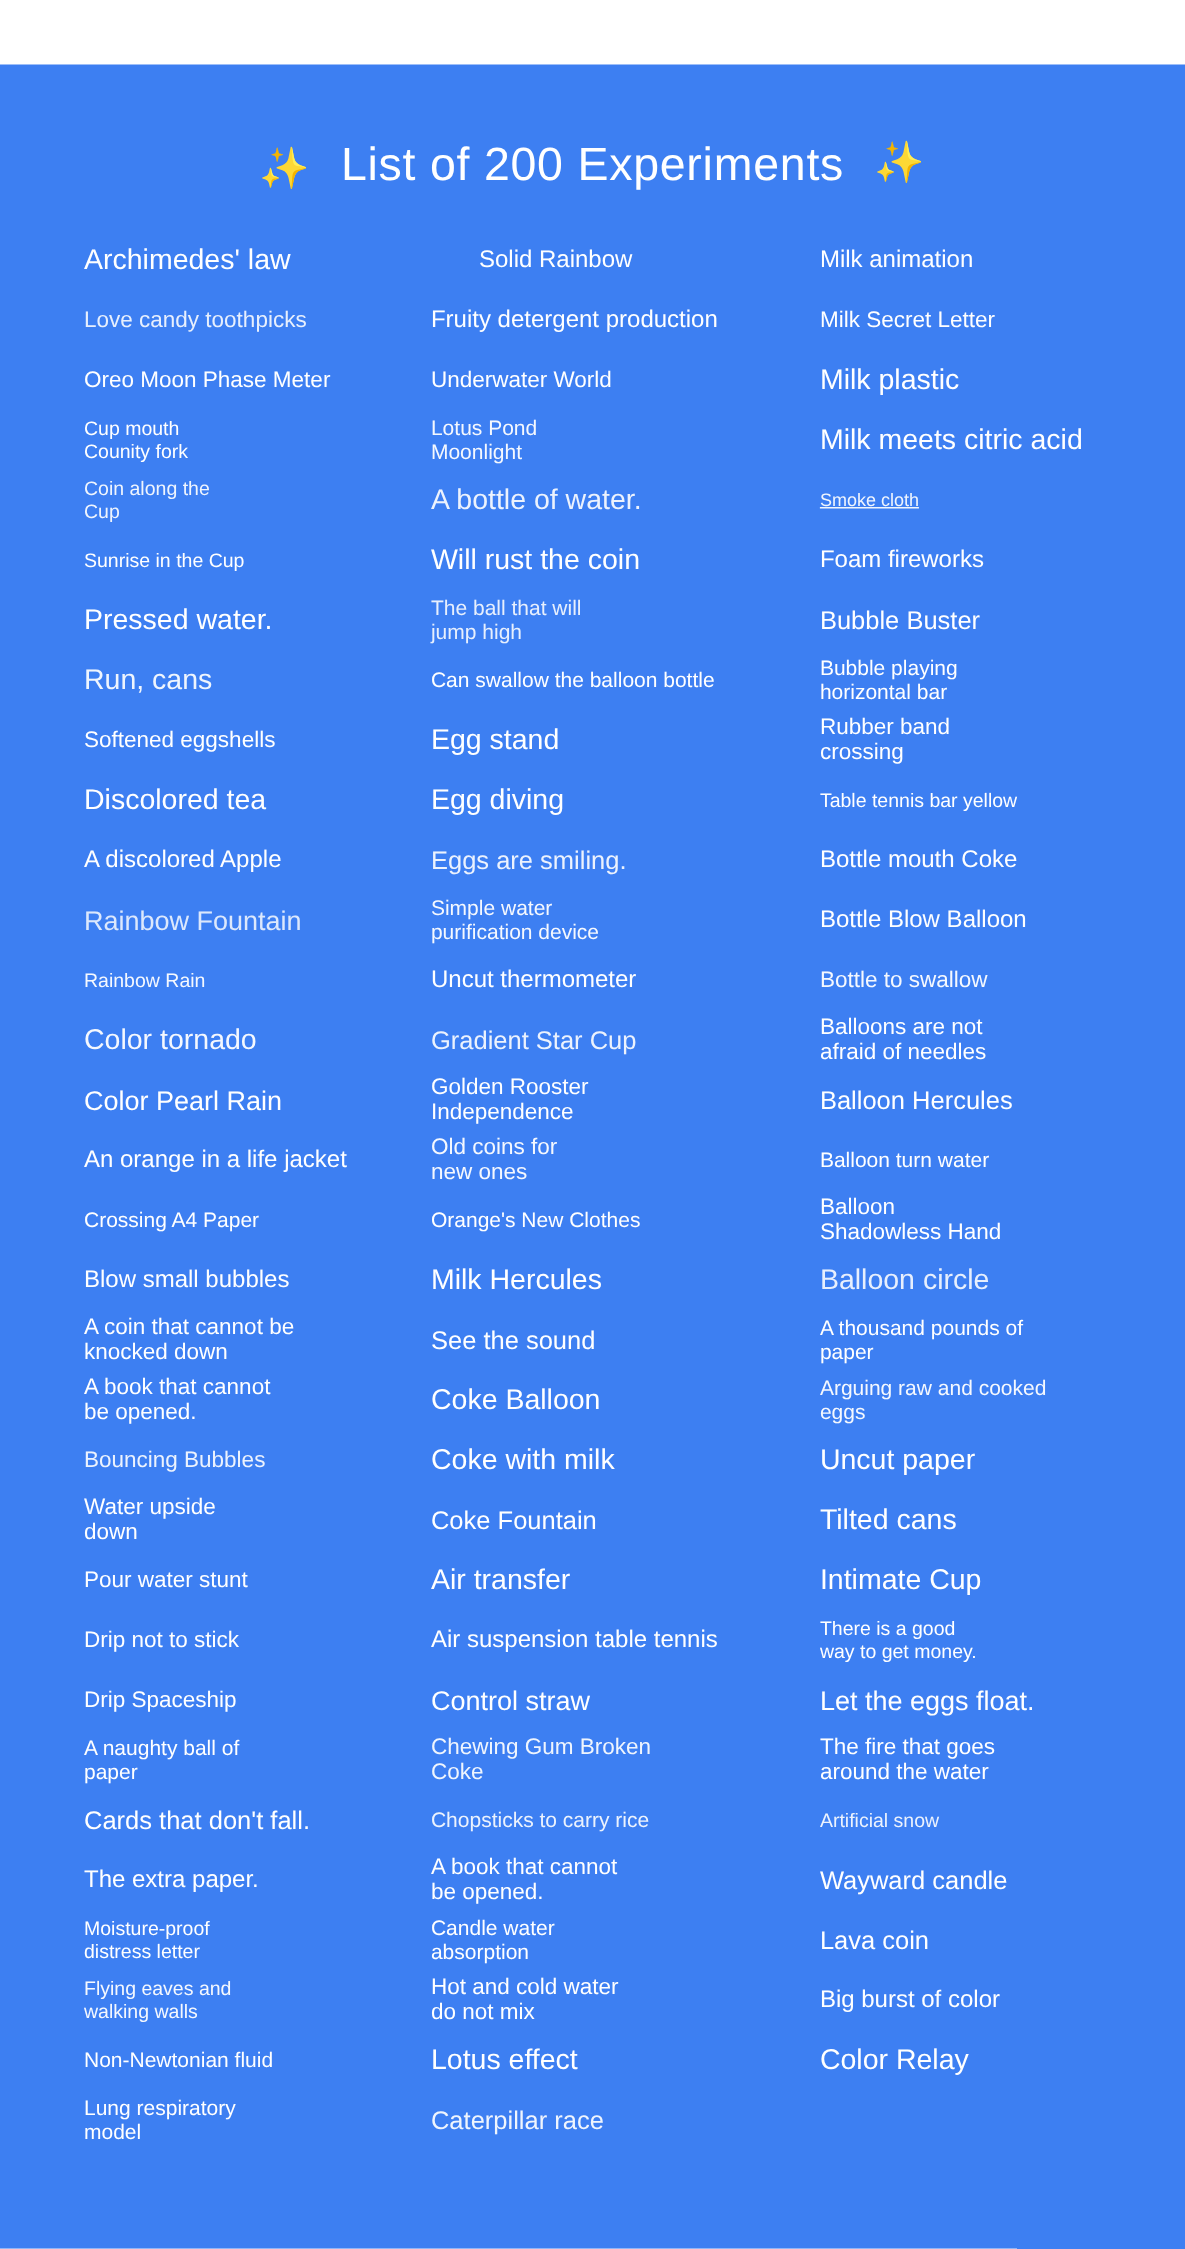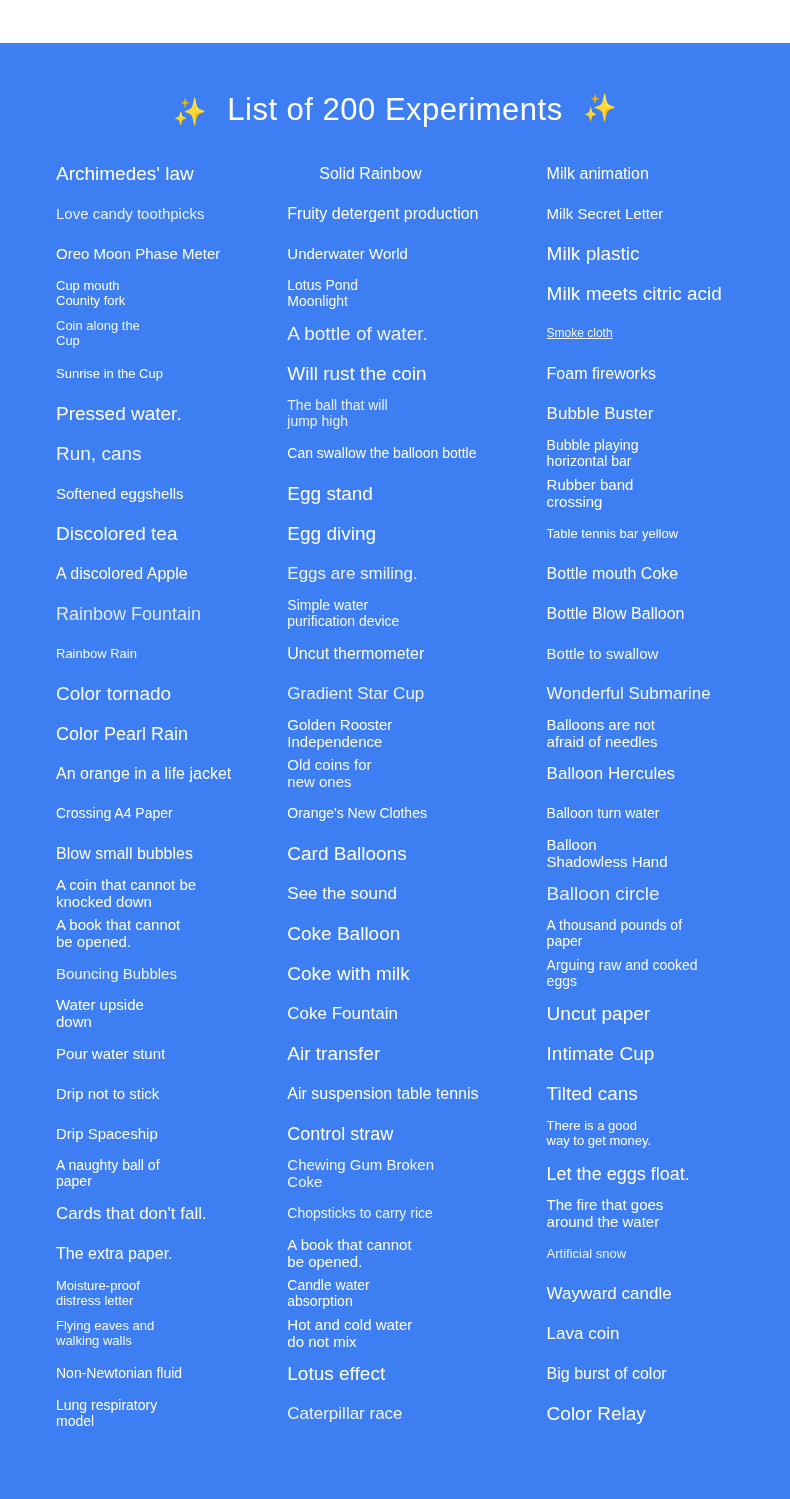--- a/index.html
+++ b/index.html
@@ -152,21 +152,21 @@
           <div class="item" style="height: 40px;"><span style="font-size: 17px; opacity: 0.9;">Eggs are smiling.</span></div>
           <div class="item" style="height: 40px;"><span style="font-size: 14px; opacity: 0.95;">Simple water
 purification device</span></div>
           <div class="item" style="height: 40px;"><span style="font-size: 16px; opacity: 1;">Uncut thermometer</span></div>
           <div class="item" style="height: 40px;"><span style="font-size: 17px; opacity: 0.9;">Gradient Star Cup</span></div>
           <div class="item" style="height: 40px;"><span style="font-size: 15px; opacity: 1;">Golden Rooster
 Independence</span></div>
           <div class="item" style="height: 40px;"><span style="font-size: 15px; opacity: 0.95;">Old coins for
 new ones</span></div>
           <div class="item" style="height: 40px;"><span style="font-size: 14px; opacity: 1;">Orange's New Clothes</span></div>
-          <div class="item" style="height: 40px;"><span style="font-size: 19px; opacity: 1;">Card Balloons</span></div>
+          <div class="item" style="height: 40px;"><span style="font-size: 19px; opacity: 1;">Milk Hercules</span></div>
           <div class="item" style="height: 40px;"><span style="font-size: 17px; opacity: 1;">See the sound</span></div>
           <div class="item" style="height: 40px;"><span style="font-size: 19px; opacity: 1;">Coke Balloon</span></div>
           <div class="item" style="height: 40px;"><span style="font-size: 19px; opacity: 1;">Coke with milk</span></div>
           <div class="item" style="height: 40px;"><span style="font-size: 17px; opacity: 1;">Coke Fountain</span></div>
           <div class="item" style="height: 40px;"><span style="font-size: 19px; opacity: 1;">Air transfer</span></div>
           <div class="item" style="height: 40px;"><span style="font-size: 16px; opacity: 1;">Air suspension table tennis</span></div>
           <div class="item" style="height: 40px;"><span style="font-size: 18px; opacity: 1;">Control straw</span></div>
           <div class="item" style="height: 40px;"><span style="font-size: 15px; opacity: 0.92;">Chewing Gum Broken
 Coke</span></div>
           <div class="item" style="height: 40px;"><span style="font-size: 14px; opacity: 0.9;">Chopsticks to carry rice</span></div>
@@ -188,35 +188,34 @@
           <div class="item" style="height: 40px;"><span style="font-size: 16px; opacity: 1;">Foam fireworks</span></div>
           <div class="item" style="height: 40px;"><span style="font-size: 17px; opacity: 1;">Bubble Buster</span></div>
           <div class="item" style="height: 40px;"><span style="font-size: 14px; opacity: 1;">Bubble playing
 horizontal bar</span></div>
           <div class="item" style="height: 40px;"><span style="font-size: 15px; opacity: 1;">Rubber band
 crossing</span></div>
           <div class="item" style="height: 40px;"><span style="font-size: 13px; opacity: 1;">Table tennis bar yellow</span></div>
           <div class="item" style="height: 40px;"><span style="font-size: 16px; opacity: 1;">Bottle mouth Coke</span></div>
           <div class="item" style="height: 40px;"><span style="font-size: 16px; opacity: 1;">Bottle Blow Balloon</span></div>
           <div class="item" style="height: 40px;"><span style="font-size: 15px; opacity: 0.95;">Bottle to swallow</span></div>
-          <div class="item" style="height: 40px;"><span style="font-size: 17px; opacity: 0.95;">Wonderful Submarine</span></div>
           <div class="item" style="height: 40px;"><span style="font-size: 15px; opacity: 1;">Balloons are not
 afraid of needles</span></div>
           <div class="item" style="height: 40px;"><span style="font-size: 17px; opacity: 1;">Balloon Hercules</span></div>
           <div class="item" style="height: 40px;"><span style="font-size: 14px; opacity: 1;">Balloon turn water</span></div>
           <div class="item" style="height: 40px;"><span style="font-size: 15px; opacity: 1;">Balloon
 Shadowless Hand</span></div>
           <div class="item" style="height: 40px;"><span style="font-size: 19px; opacity: 0.88;">Balloon circle</span></div>
           <div class="item" style="height: 40px;"><span style="font-size: 14px; opacity: 1;">A thousand pounds of
 paper</span></div>
           <div class="item" style="height: 40px;"><span style="font-size: 14px; opacity: 0.95;">Arguing raw and cooked
 eggs</span></div>
           <div class="item" style="height: 40px;"><span style="font-size: 19px; opacity: 1;">Uncut paper</span></div>
+          <div class="item" style="height: 40px;"><span style="font-size: 19px; opacity: 1;">Tilted cans</span></div>
           <div class="item" style="height: 40px;"><span style="font-size: 19px; opacity: 1;">Intimate Cup</span></div>
-          <div class="item" style="height: 40px;"><span style="font-size: 19px; opacity: 1;">Tilted cans</span></div>
           <div class="item" style="height: 40px;"><span style="font-size: 13px; opacity: 1;">There is a good
 way to get money.</span></div>
           <div class="item" style="height: 40px;"><span style="font-size: 18px; opacity: 1;">Let the eggs float.</span></div>
           <div class="item" style="height: 40px;"><span style="font-size: 15px; opacity: 1;">The fire that goes
 around the water</span></div>
           <div class="item" style="height: 40px;"><span style="font-size: 13px; opacity: 0.9;">Artificial snow</span></div>
           <div class="item" style="height: 40px;"><span style="font-size: 17px; opacity: 1;">Wayward candle</span></div>
           <div class="item" style="height: 40px;"><span style="font-size: 17px; opacity: 1;">Lava coin</span></div>
           <div class="item" style="height: 40px;"><span style="font-size: 16px; opacity: 1;">Big burst of color</span></div>
           <div class="item" style="height: 40px;"><span style="font-size: 19px; opacity: 1;">Color Relay</span></div>

